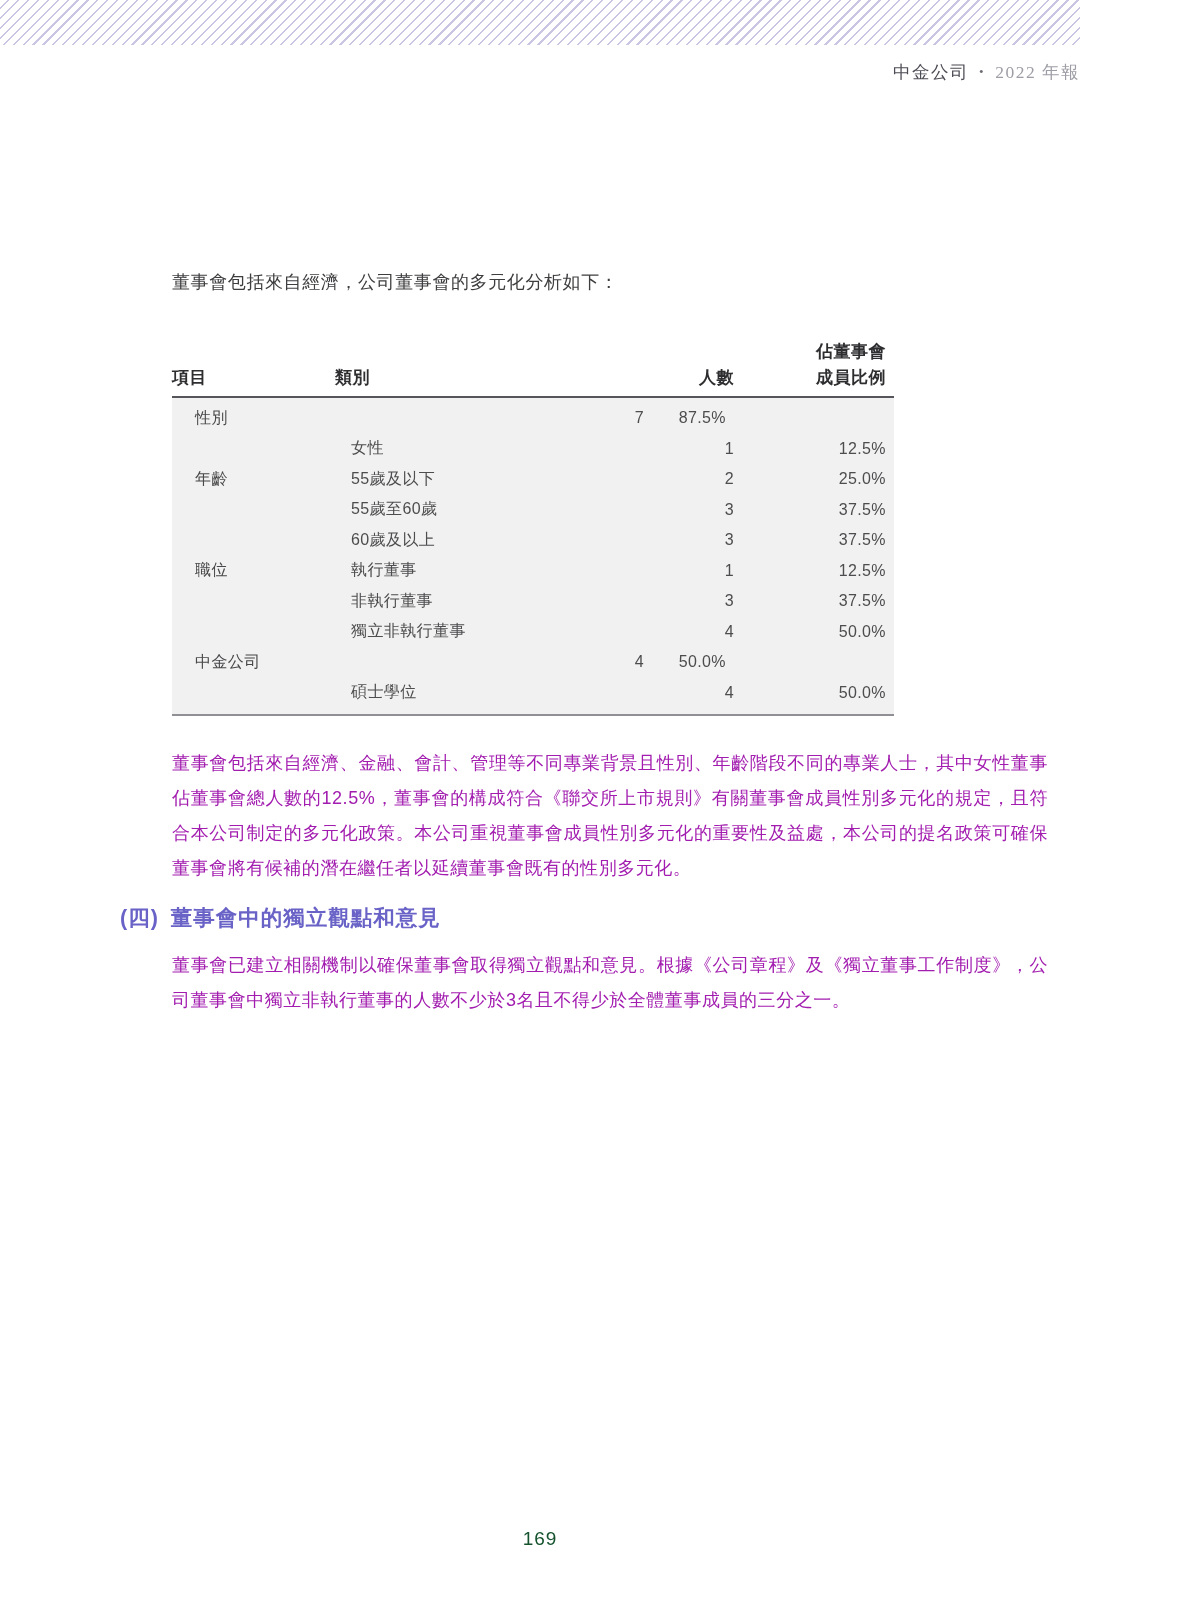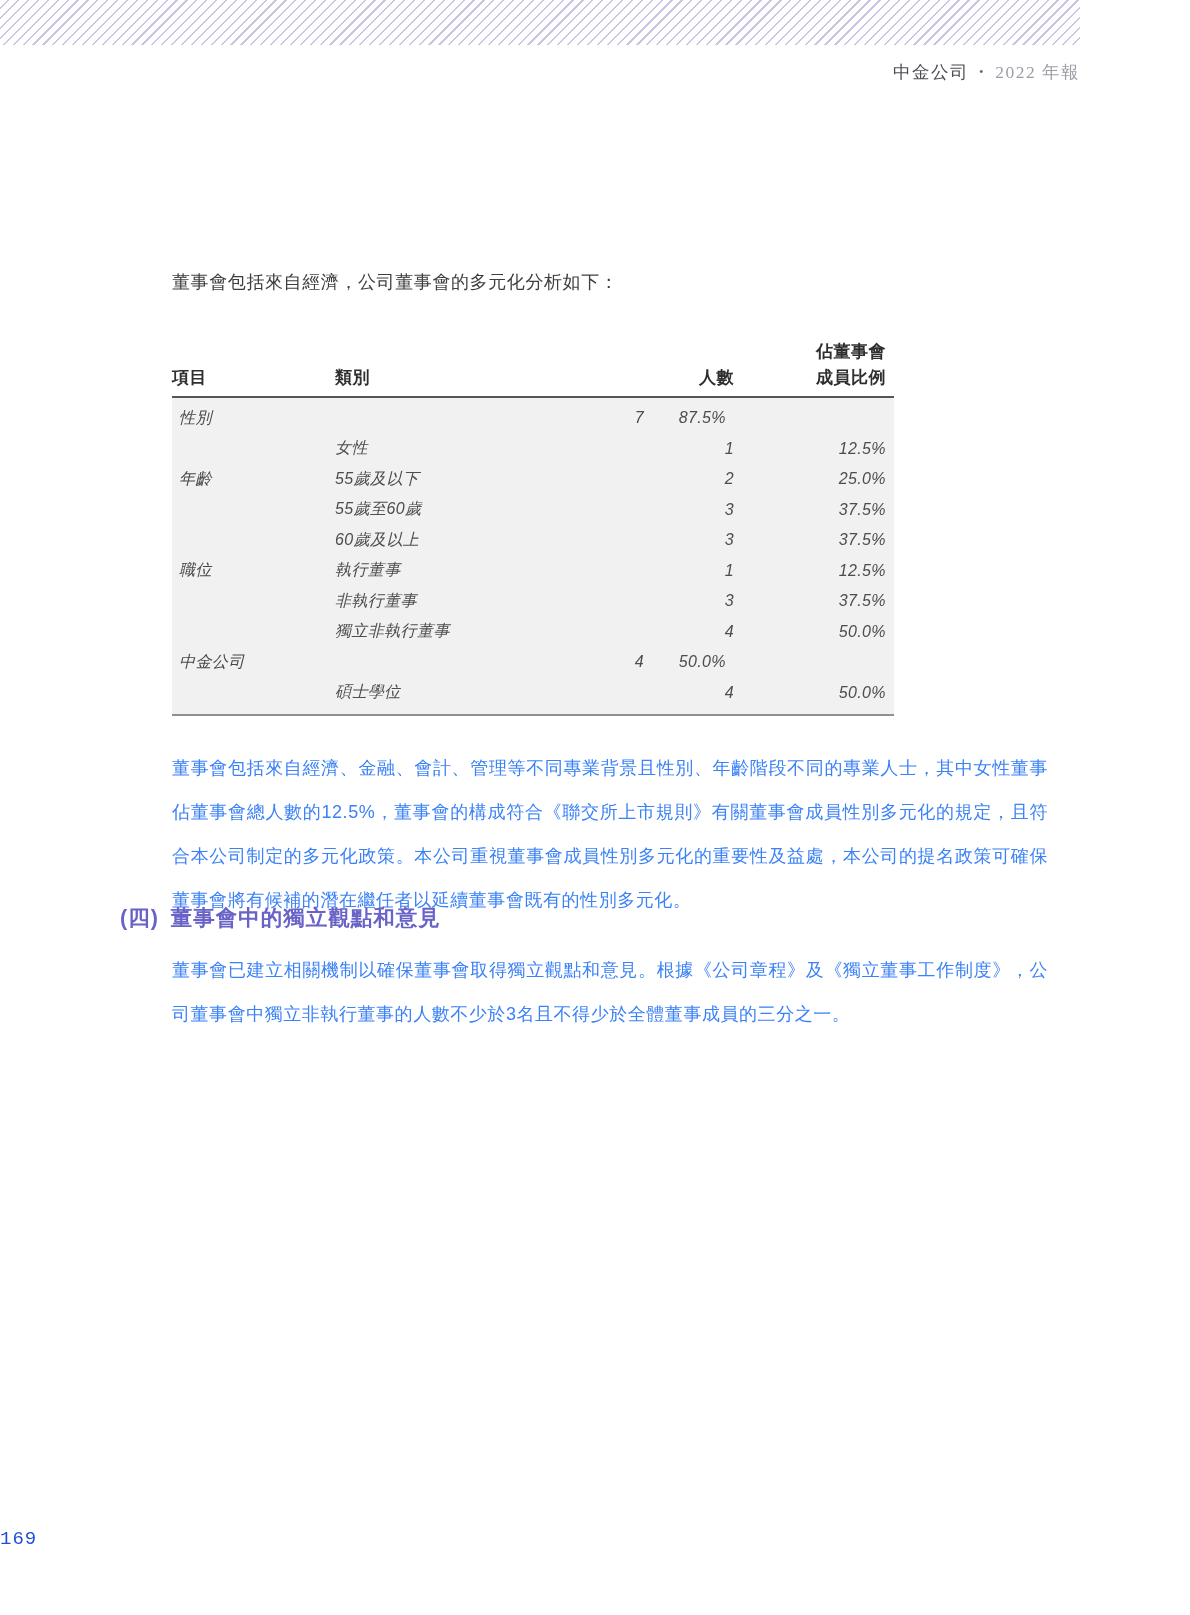--- a/index.html
+++ b/index.html
@@ -40,45 +40,44 @@
   .tgrid{display:grid;grid-template-columns:163px 1fr 90px 160px;}
   .th-line1{height:30px;align-items:end;}
   .th-line2{height:33px;align-items:end;padding-bottom:7px;}
   .th-cell{font-size:17px;font-weight:bold;color:#2e2e30;letter-spacing:0.5px;}
   .c-num{text-align:right;}
   .c-pct{text-align:right;padding-right:8px;}
   .tbody{
     background:var(--table-bg);
     border-top:2.5px solid var(--table-top-border);
     border-bottom:2px solid var(--table-bottom-border);
-    padding:5px 0 6px 0;
-    font-style:italic;
+    padding:5px 0 6px 16px;
   }
   .trow{display:grid;grid-template-columns:163px 1fr 90px 160px;height:30.5px;align-items:center;}
   .cell{font-size:16px;color:#4d4d4f;letter-spacing:0.4px;}
   .cell.c-item{padding-left:7px;color:#48484a;}
   
   .para{
     position:absolute;left:172px;width:876px;
-    font-size:18px;line-height:44px;color:#3b82f6;
+    font-size:18px;line-height:35px;color:#a21caf;
     text-align:justify;letter-spacing:0.55px;
   }
   .para1{top:746px;}
   .para2{top:948px;}
   
   .section-heading{
     position:absolute;left:120px;top:903px;width:940px;
     color:var(--accent-purple);font-weight:bold;font-size:21.5px;letter-spacing:1px;
     display:flex;gap:12px;
   }
   
   .page-num{
-    position:absolute;left:0;top:1528px;width:1080px;text-align:left;
-    font-family:Liberation Mono, monospace;
-    font-size:19px;color:#1d4ed8;letter-spacing:1px;
+    position:absolute;left:0;top:1528px;width:1080px;text-align:center;
+    font-family:Liberation Sans, sans-serif;
+    font-size:19px;color:#14532d;letter-spacing:1px;
   }
 </style>
 </head>
 <body>
 
 <div class="page">
 
   <div class="hatch"></div>
 
   <div class="page-header">

